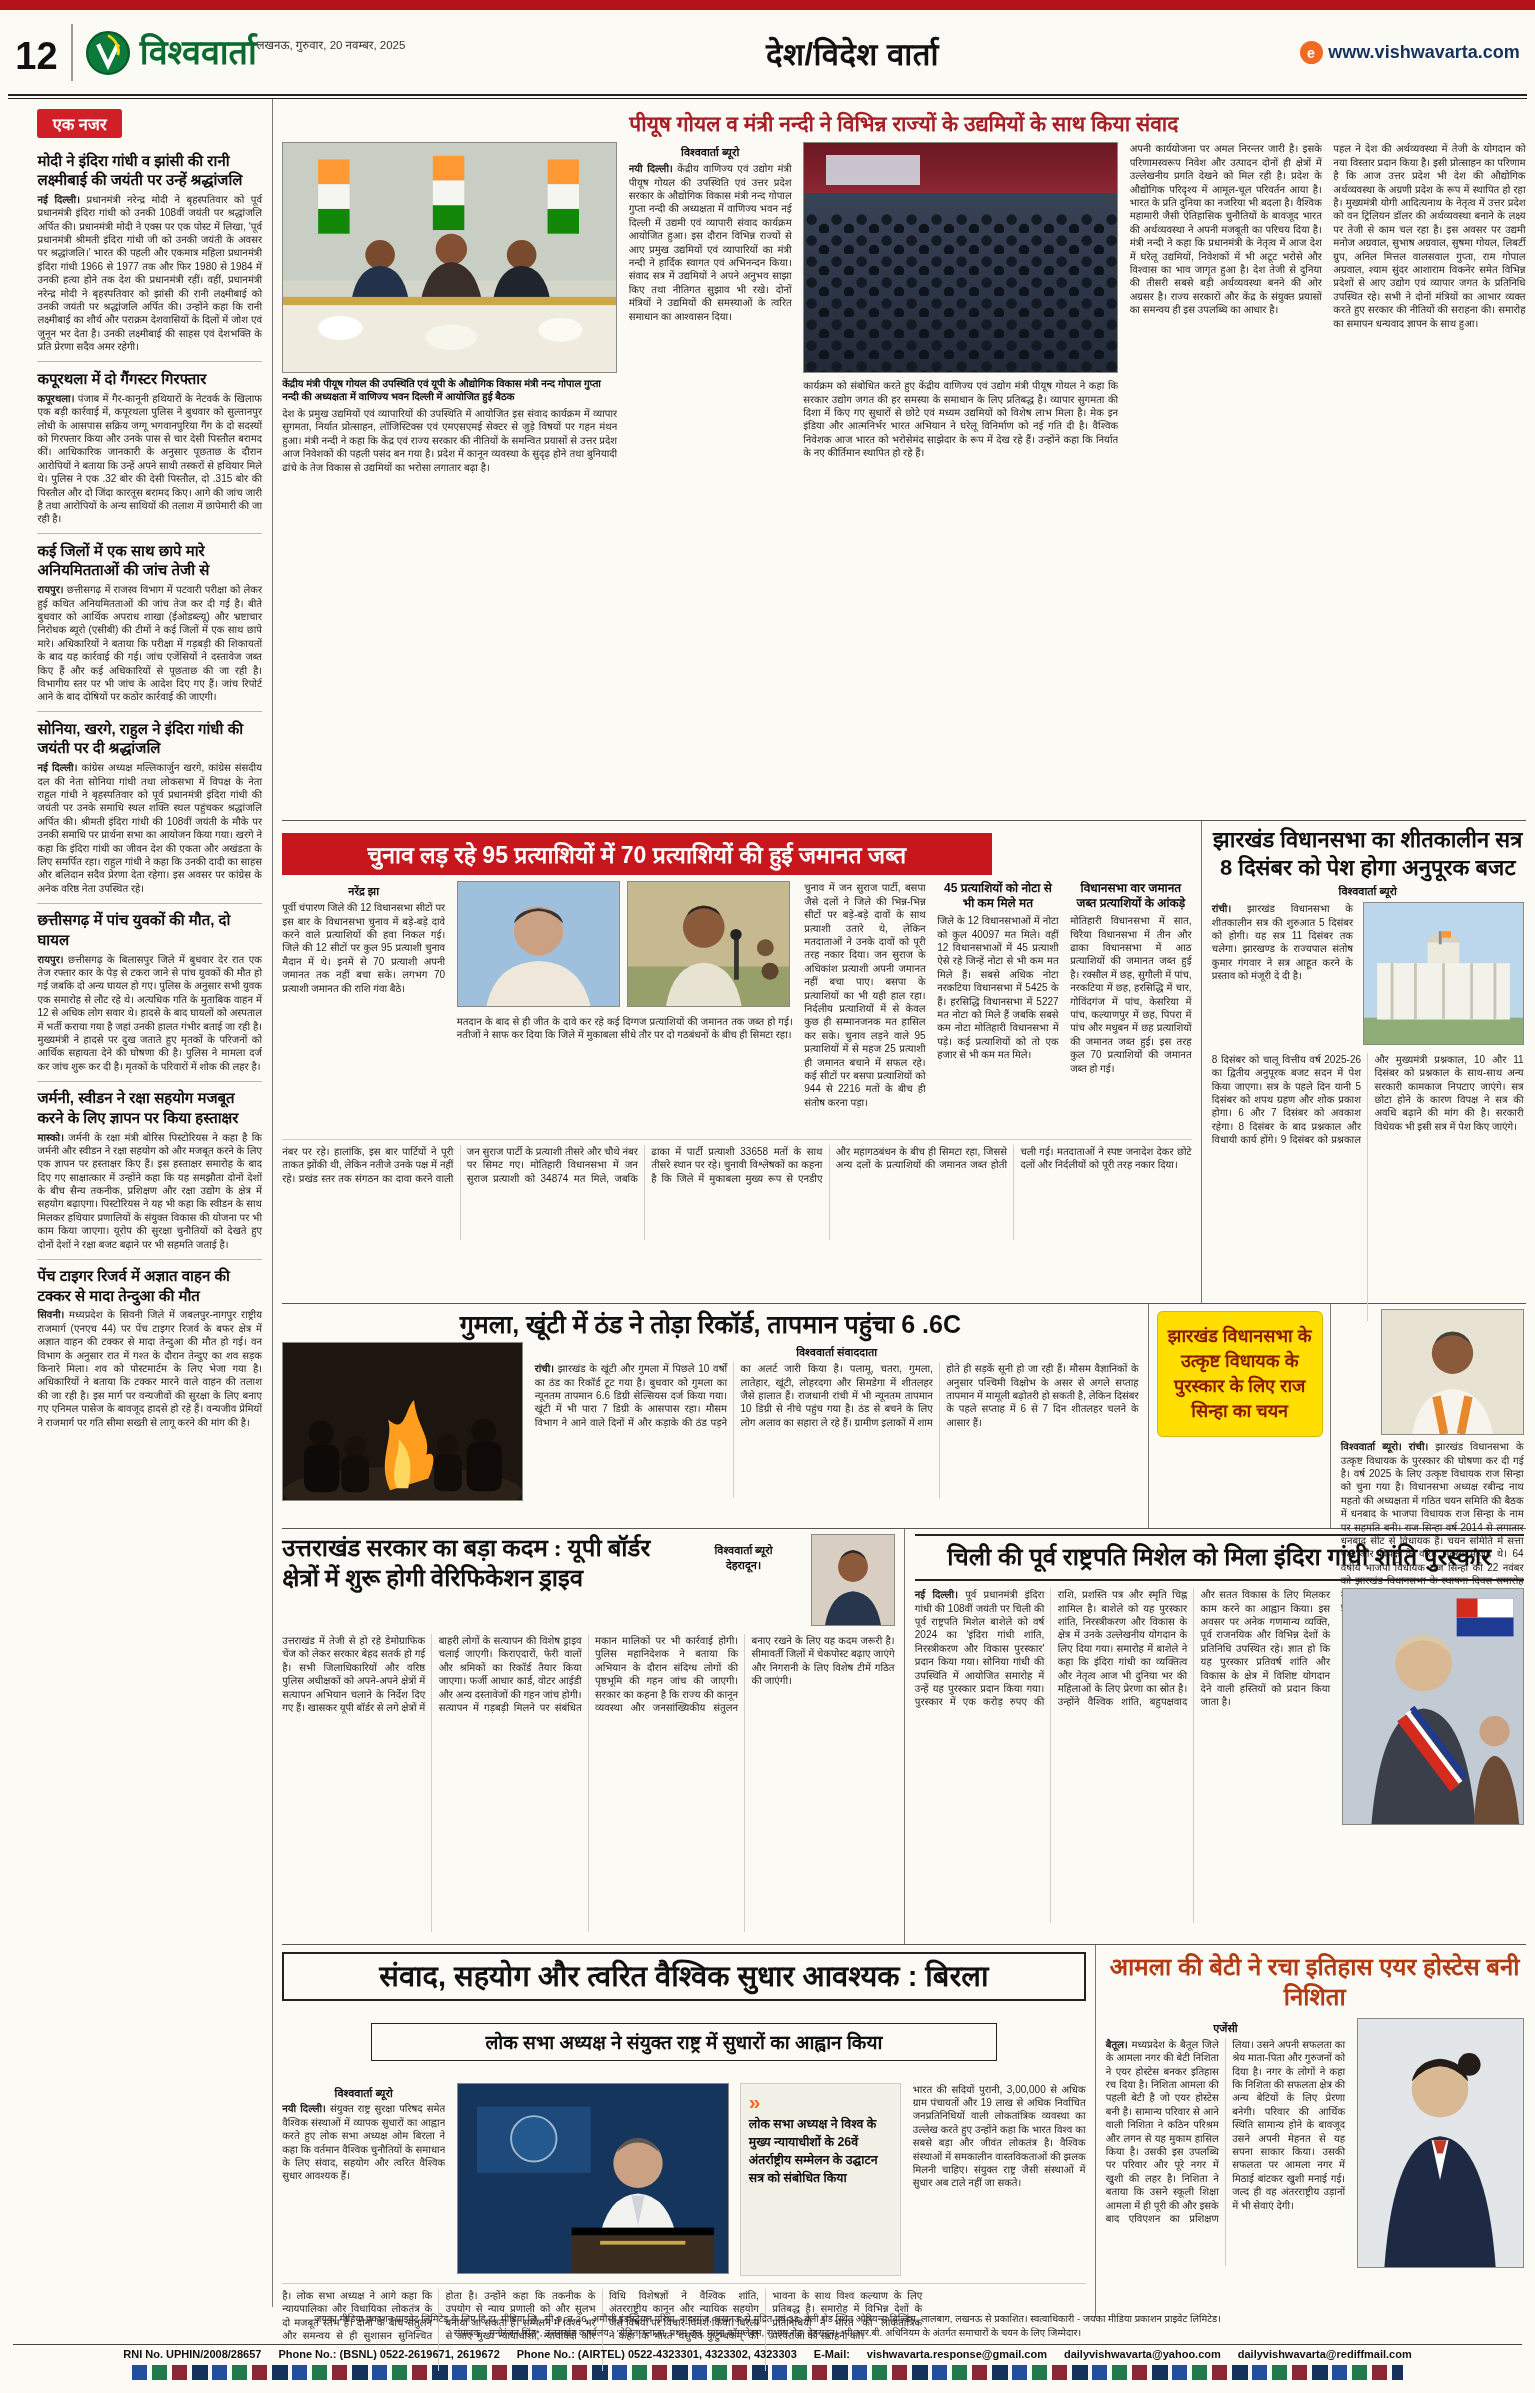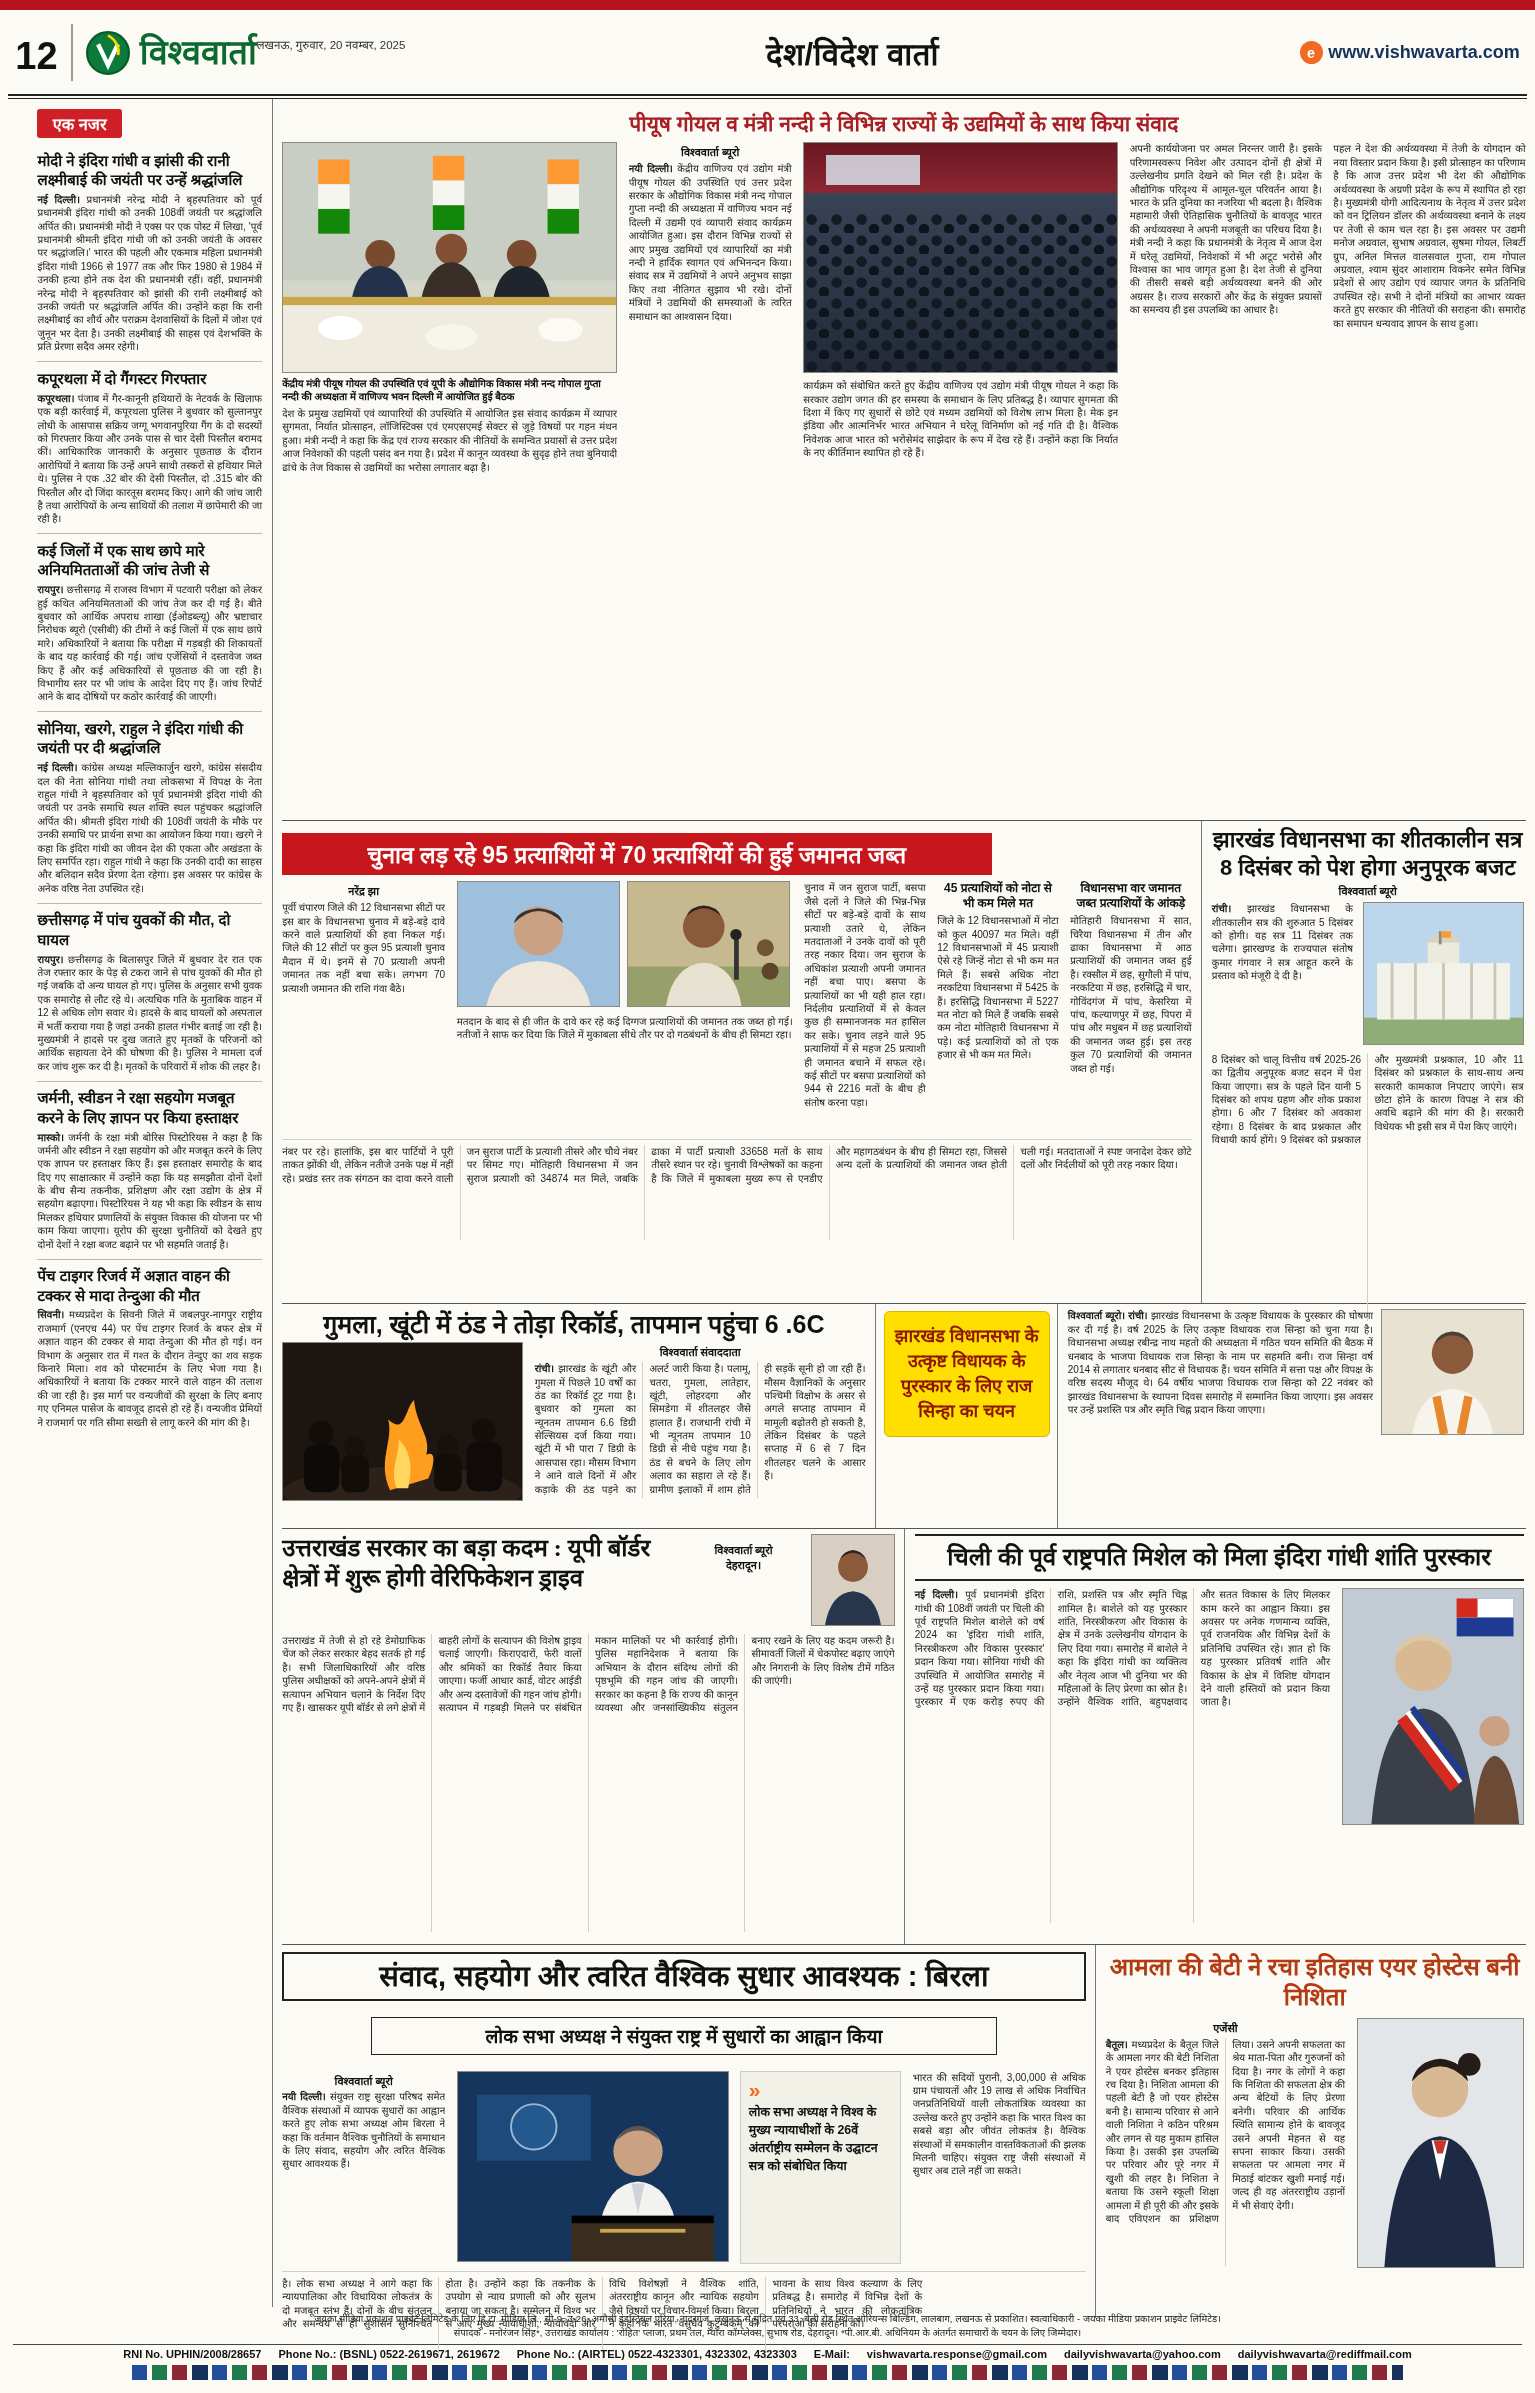--- a/index.html
+++ b/index.html
@@ -60,21 +60,21 @@
   .subhd{font-size:12px;font-weight:bold;text-align:center;line-height:1.25;margin-bottom:2.9px;}
   .twophotos{width:336px;display:flex;flex-wrap:wrap;gap:7.6px;align-content:flex-start;}
   .twophotos .photo{width:163px;height:126px;}
   
   .session{flex:1;padding:5.7px 1.9px 3.8px 9.6px;}
   .sess-hl{font-size:22px;font-weight:bold;text-align:center;line-height:1.25;}
   .sess-row{display:flex;gap:9.6px;margin-top:3.8px;height:145px;}
   .sess-photo{width:161px;height:143px;flex:none;}
   
   .row3{height:225px;border-bottom:1.4px solid #555;}
-  .cold{width:594px;padding:4.8px 9.6px 3.8px 0;border-right:1.4px solid #777;}
+  .cold{width:867px;padding:4.8px 9.6px 3.8px 0;border-right:1.4px solid #777;}
   .cold-hl{font-size:25px;font-weight:bold;text-align:center;line-height:1.2;}
   .cold-row{display:flex;gap:11.5px;margin-top:3.8px;height:161px;}
   .cold-photo{width:241px;height:159px;flex:none;}
   .ybox-wrap{width:182px;padding:7.6px 7.6px;border-right:1.4px solid #777;display:flex;align-items:flex-start;}
   .ybox{background:#ffdf00;border:1px solid #d9b600;border-radius:5.7px;padding:11.5px 9.6px;font-size:18px;line-height:1.4;font-weight:bold;color:#8c1709;text-align:center;}
   .raj{flex:1;padding:5.7px 1.9px 3.8px 9.6px;}
   .raj-photo{float:right;width:143px;height:126px;margin:0 0 4.8px 7.6px;}
   
   .row4{height:416px;border-bottom:1.4px solid #555;}
   .uk{width:623px;padding:5.7px 9.6px 3.8px 0;border-right:1.4px solid #777;font-family:Liberation Serif, serif;}
@@ -84,21 +84,21 @@
   .uk-photo{width:84px;height:92px;flex:none;}
   .uk-body{height:298px;margin-top:7.6px;}
   .chile{flex:1;padding:5.7px 1.9px 3.8px 9.6px;}
   .chile-hl{font-size:24px;font-weight:bold;text-align:center;border-top:2.4px solid #222;border-bottom:2.4px solid #222;padding:6.7px 3.8px;line-height:1.2;}
   .chile-row{display:flex;gap:11.5px;margin-top:7.6px;height:344px;}
   .chile-photo{width:182px;height:237px;flex:none;}
   
   .row5{height:373px;}
   .birla{width:814px;padding:7.6px 9.6px 3.8px 0;border-right:1.4px solid #777;}
   .birla-h1{border:2.4px solid #222;font-size:29px;font-weight:bold;text-align:center;padding:5.7px 3.8px;line-height:1.15;}
-  .birla-h2{border:1.4px solid #222;font-size:19px;font-weight:bold;text-align:center;padding:4.8px 3.8px;width:78%;margin:16px auto;}
+  .birla-h2{border:1.4px solid #222;font-size:19px;font-weight:bold;text-align:center;padding:4.8px 3.8px;width:78%;margin:22px auto;}
   .birla-row{display:flex;gap:11.5px;height:193px;}
   .birla-photo{width:272px;height:191px;flex:none;}
   .quote{width:161px;background:#f2f1e7;border:1px solid #ccc;padding:7.6px;font-size:12.4px;font-weight:bold;line-height:1.45;}
   .qmark{color:#f26a21;font-size:21px;font-weight:bold;line-height:1;display:block;margin-bottom:3.8px;}
   .birla-tail{height:88px;margin-top:7.6px;border-top:1px solid #cfcfc6;padding-top:4.8px;}
   .amla{flex:1;padding:7.6px 1.9px 3.8px 9.6px;}
   .amla-hl{font-size:24px;font-weight:bold;color:#b23b12;line-height:1.25;text-align:center;}
   .amla-row{display:flex;gap:11.5px;margin-top:5.7px;height:256px;}
   .amla-photo{width:167px;height:250px;flex:none;}
   

